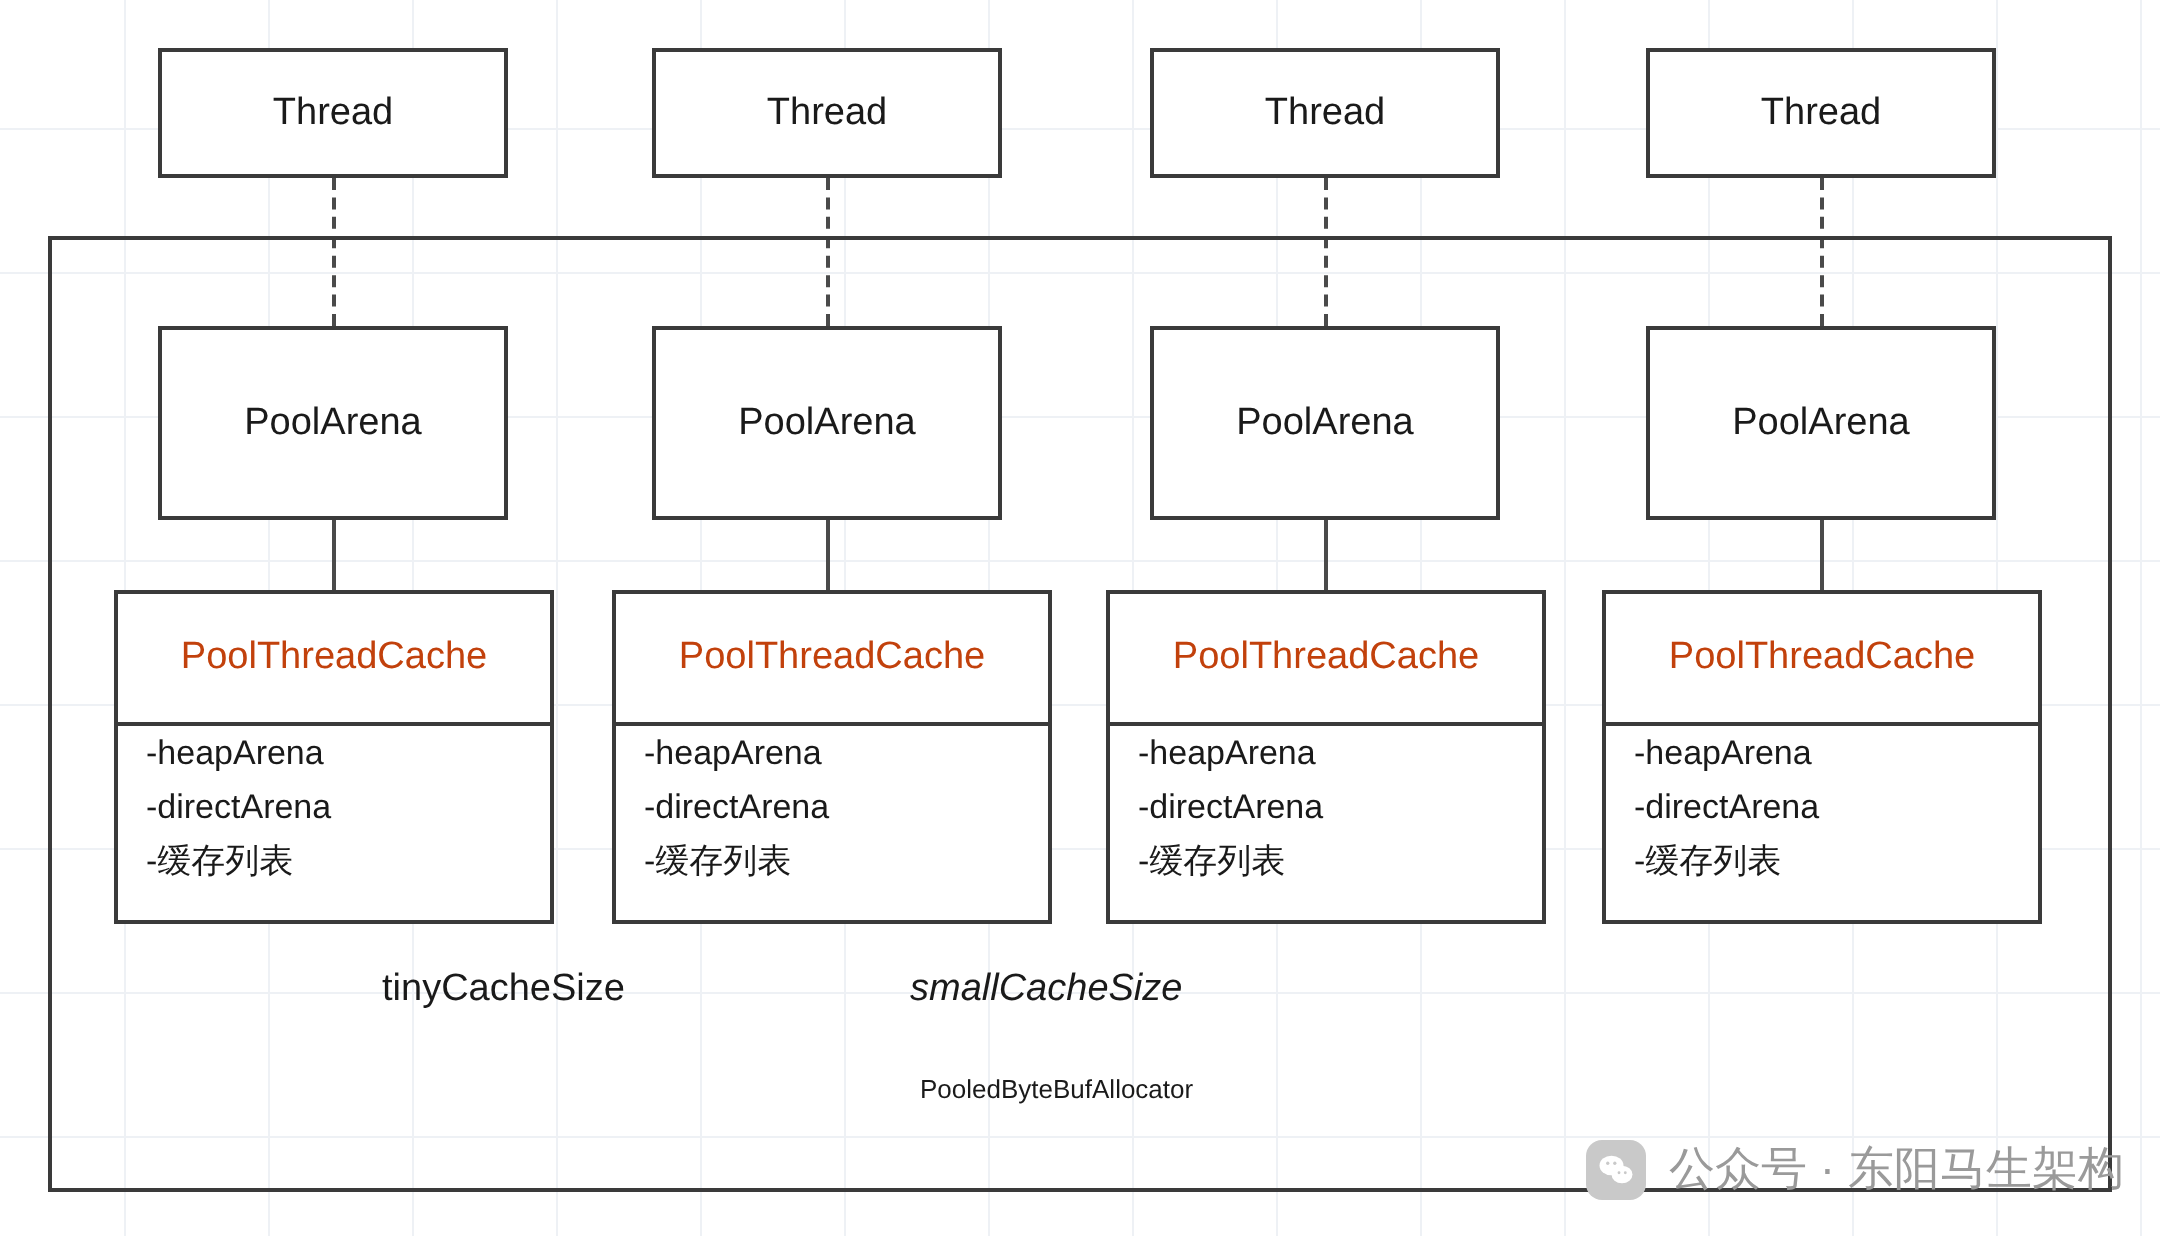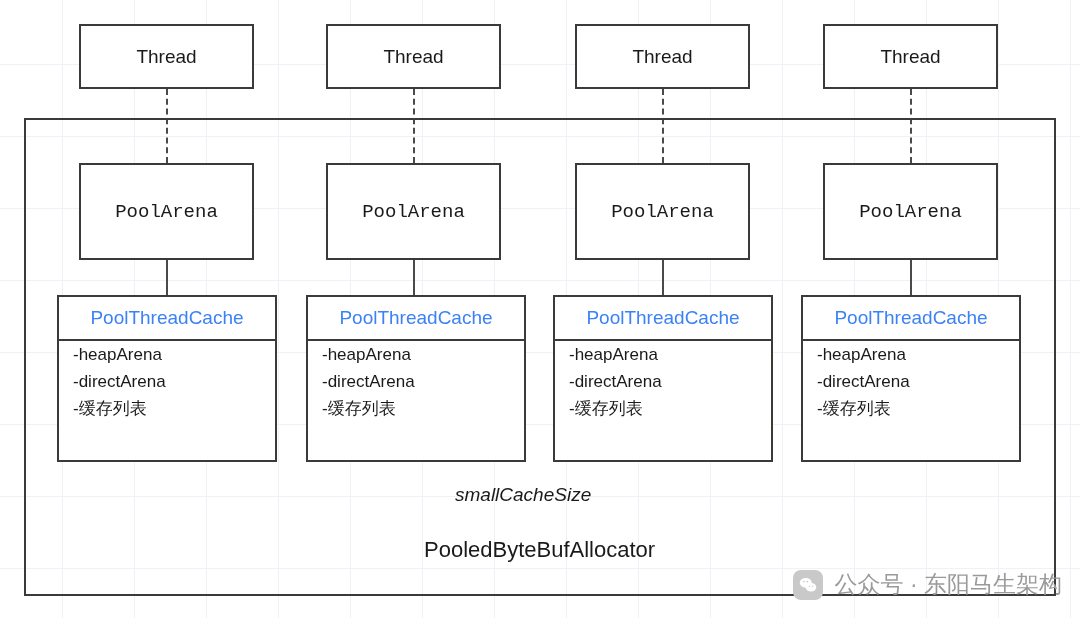--- a/index.html
+++ b/index.html
@@ -35,43 +35,42 @@
     justify-content: center;
     color: #1a1a1a;
   }
 
   .thread-box {
     font-size: 19px;
   }
 
   .arena-box {
     font-size: 19px;
-    font-family: Liberation Mono, monospace;
   }
 
   .allocator-box {
     border: 2px solid #3a3a3a;
     background: transparent;
     display: block;
   }
 
   .cache-box {
     display: block;
     padding: 0;
     background: #ffffff;
   }
   .cache-title {
     box-sizing: border-box;
-    height: 44px;
+    height: 66px;
     display: flex;
     align-items: center;
     justify-content: center;
     border-bottom: 2px solid #3a3a3a;
     font-size: 19px;
-    color: #3b82f6;
+    color: #c2410c;
   }
   .cache-fields {
     box-sizing: border-box;
     padding: 0 0 0 14px;
     font-size: 17px;
     line-height: 27px;
     color: #1a1a1a;
   }
 
   .conn {
@@ -85,23 +84,24 @@
 
   .caption {
     position: absolute;
     font-size: 19px;
     color: #1a1a1a;
     white-space: nowrap;
   }
 
   .footer-label {
     position: absolute;
-    font-size: 22px;
+    font-size: 13px;
     color: #1a1a1a;
     white-space: nowrap;
+    padding-left: 36px;
   }
 
   .watermark {
     position: absolute;
     right: 18px;
     bottom: 18px;
     display: flex;
     align-items: center;
     gap: 12px;
     color: #9a9a9a;
@@ -192,20 +192,21 @@
 
   <div class="box cache-box" style="left:801px; top:295px; width:220px; height:167px;">
     <div class="cache-title">PoolThreadCache</div>
     <div class="cache-fields">
       <div>-heapArena</div>
       <div>-directArena</div>
       <div>-缓存列表</div>
     </div>
   </div>
 
+  <div class="caption" style="left:191px; top:484px;">tinyCacheSize</div>
   <div class="caption" style="left:455px; top:484px;font-style:italic;">smallCacheSize</div>
 
   <div class="footer-label" style="left:424px; top:537px;">PooledByteBufAllocator</div>
 
   <div class="watermark">
     <span class="wm-badge">
       <svg width="18" height="18" viewBox="0 0 24 24" aria-hidden="true">
         <ellipse cx="9" cy="9" rx="8" ry="6.5" fill="#ffffff"></ellipse>
         <ellipse cx="16" cy="15" rx="7" ry="5.8" fill="#ffffff"></ellipse>
         <circle cx="6.5" cy="7.5" r="1.1" fill="#c9c9c9"></circle>

